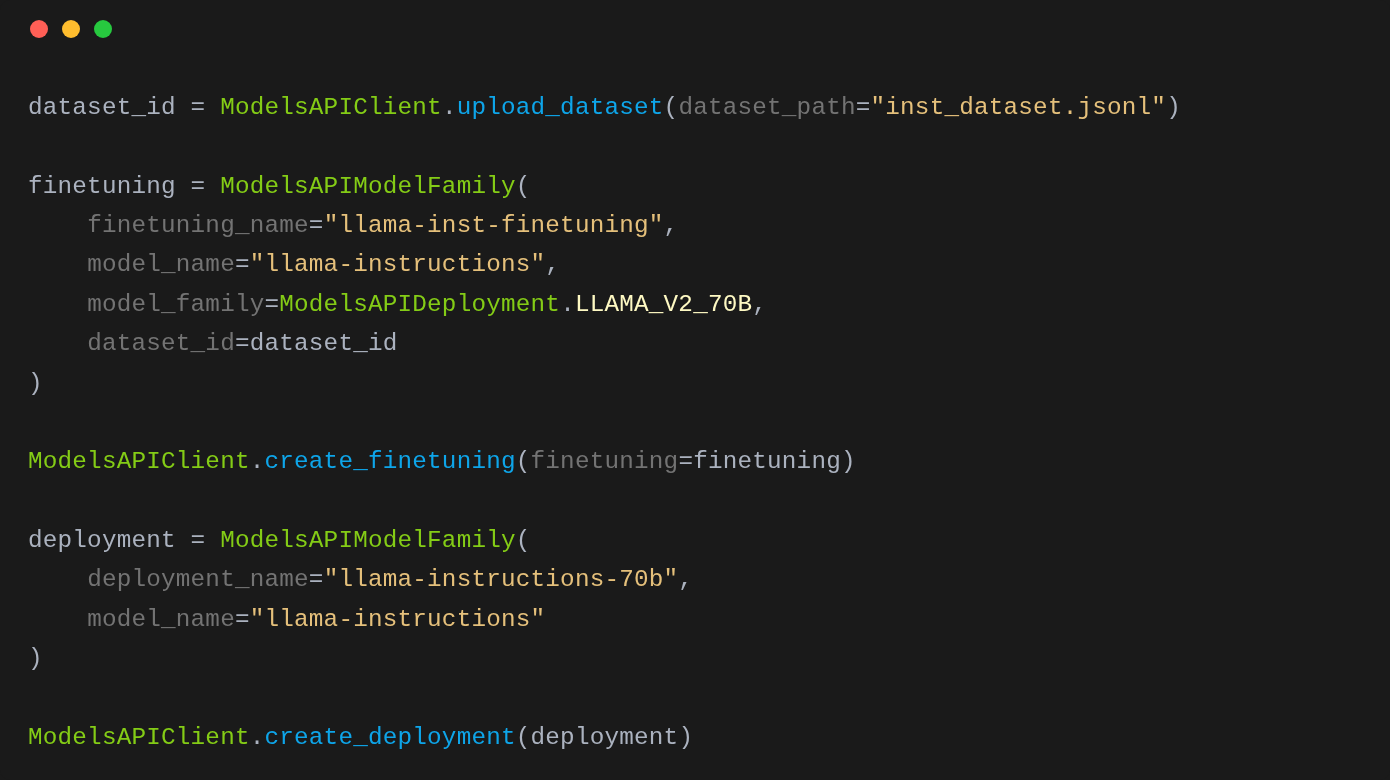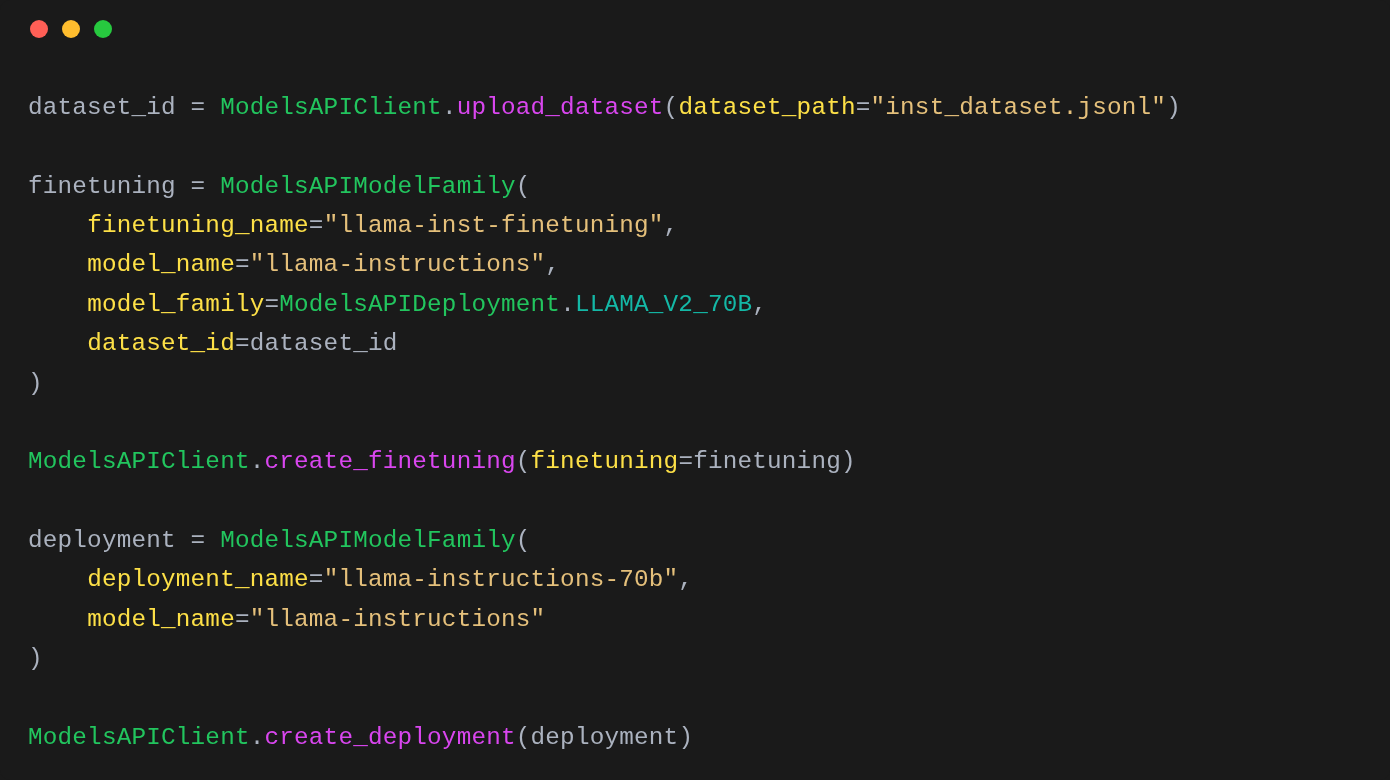--- a/index.html
+++ b/index.html
@@ -31,25 +31,25 @@
   .code {
     padding: 30px 28px 0 28px;
     font-size: 24.3px;
     line-height: 1.62;
     white-space: pre;
     letter-spacing: 0.2px;
   }
   .tok-var     { color: #abb2bf; }   
   .tok-op      { color: #abb2bf; }
   .tok-punct   { color: #abb2bf; }
-  .tok-class   { color: #22c55e; }   
-  .tok-func    { color: #d946ef; }   
-  .tok-param   { color: #fde047; margin-top: 32px; }
+  .tok-class   { color: #84cc16; }   
+  .tok-func    { color: #0ea5e9; }   
+  .tok-param   { color: #737373; margin-top: 32px; }
   .tok-string  { color: #e5c07b; }   
-  .tok-enum    { color: #14b8a6; }   
+  .tok-enum    { color: #fef9c3; }   
 </style>
 </head>
 <body>
 
 <div class="window">
 
   <div class="titlebar">
     <div class="dot red"></div>
     <div class="dot yellow"></div>
     <div class="dot green"></div>

